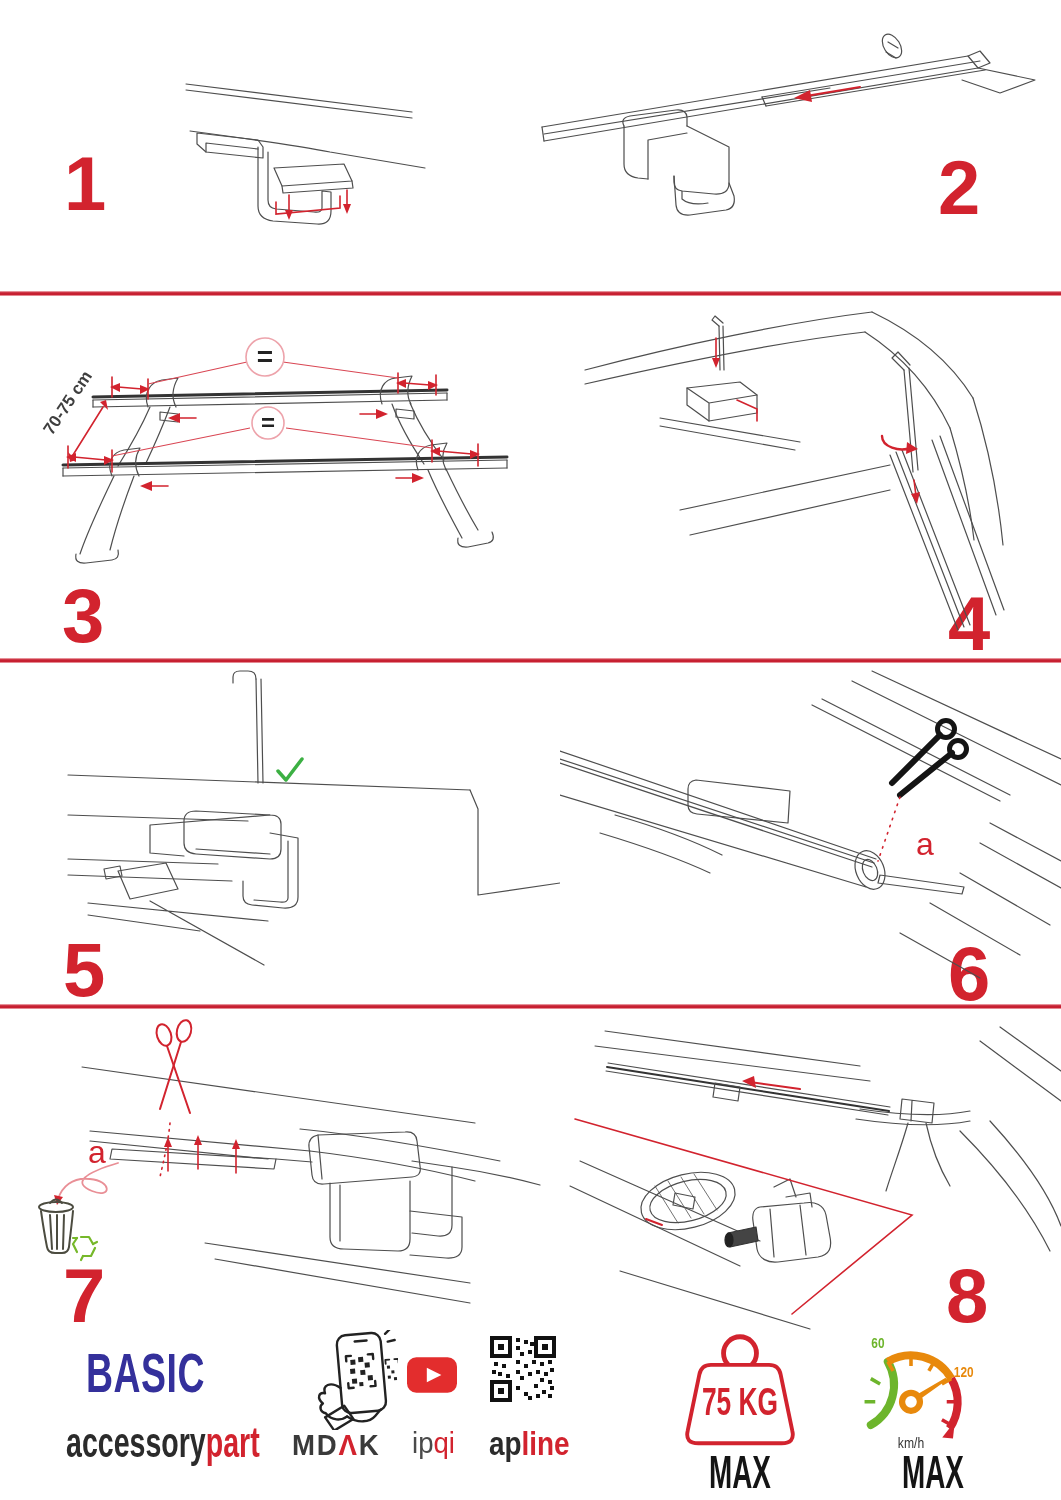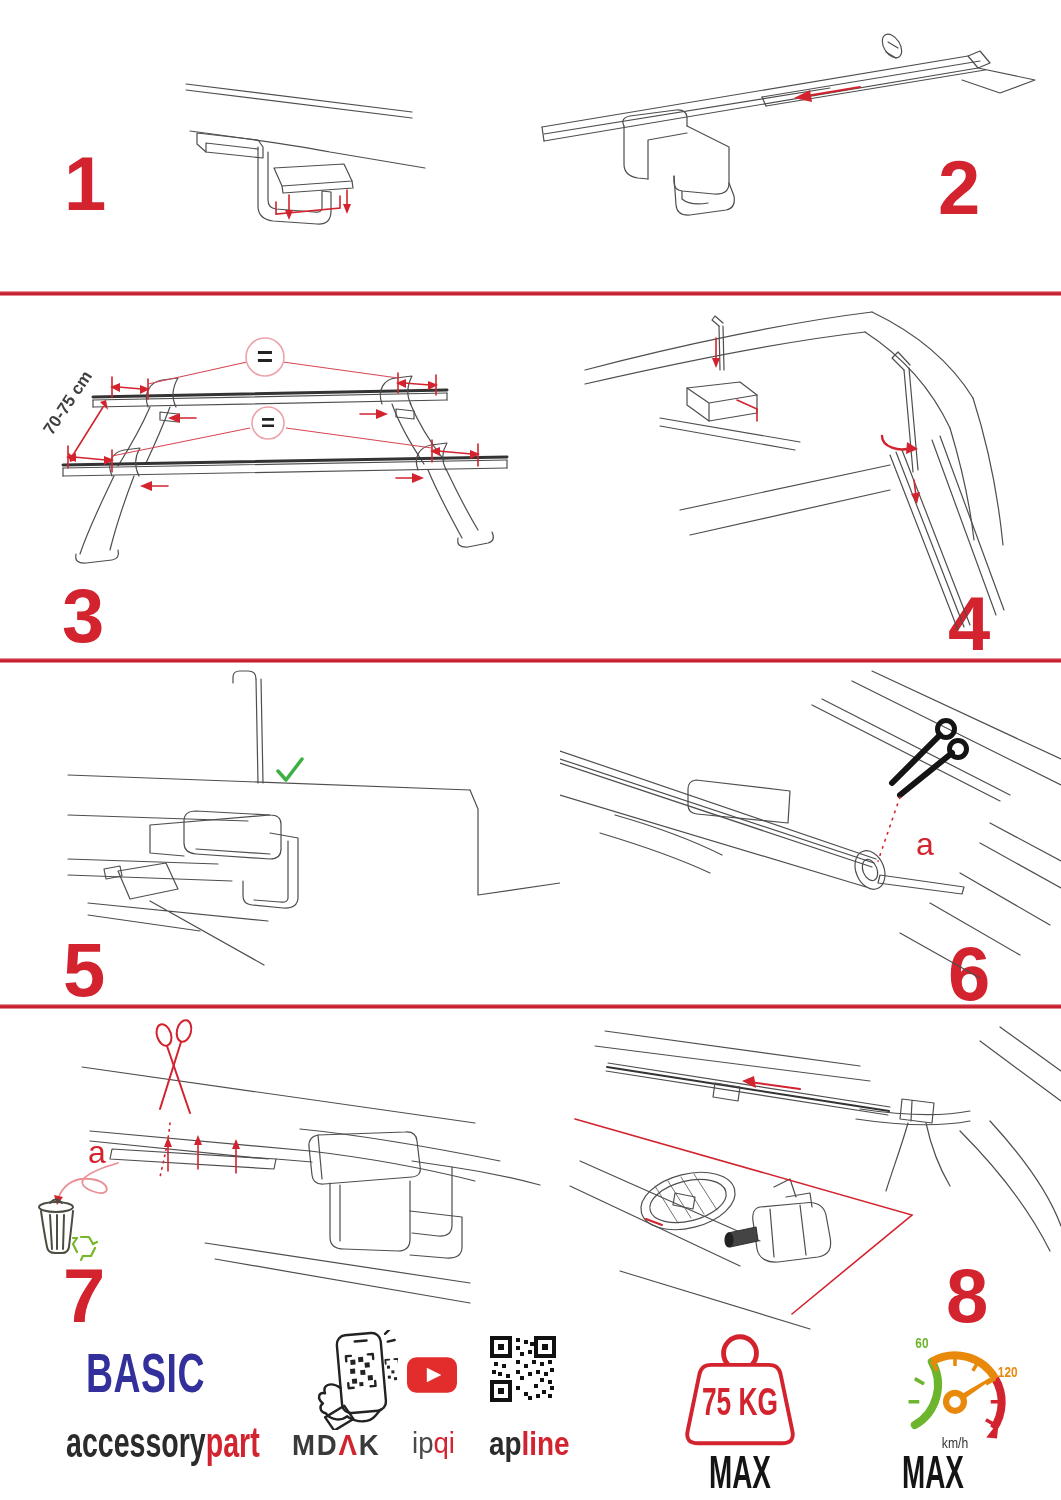--- a/index.html
+++ b/index.html
@@ -418,21 +418,21 @@
       <svg width="140" height="122" viewBox="0 0 140 126">
         <circle cx="70" cy="24" r="17" fill="none" stroke="#d2232e" stroke-width="5"></circle>
         <path d="M40 36 L100 36 Q110 36 112 46 L124 104 Q127 117 113 117 L27 117 Q13 117 16 104 L28 46 Q30 36 40 36 Z" fill="#ffffff" stroke="#d2232e" stroke-width="4" stroke-linejoin="round"></path>
         <g transform="translate(70,88) scale(0.68,1)">
           <text class="svgtxt" x="0" y="0" text-anchor="middle" font-size="40" font-weight="bold" fill="#d2232e">75 KG</text>
         </g>
       </svg>
     </div>
     <div class="maxlabel" style="left:670px;top:1450px;width:140px;">MAX</div>
 
-    <div class="illus" style="left:888px;top:1332px;">
+    <div class="illus" style="left:844px;top:1332px;">
       <svg width="134" height="120" viewBox="0 0 150 134">
         <path d="M30 104 A52 52 0 0 0 49 33" fill="none" stroke="#6db52c" stroke-width="9" stroke-linecap="round"></path>
         <path d="M49 33 A52 52 0 0 1 120 52" fill="none" stroke="#e8890c" stroke-width="9"></path>
         <path d="M120 52 A52 52 0 0 1 118 108" fill="none" stroke="#d2232e" stroke-width="9"></path>
         <path d="M124 100 L110 118 L122 119 Z" fill="#d2232e"></path>
         <g stroke-width="4">
           <path d="M40.4 98 L30 104 M35 78 L23 78 M40.4 58 L30 52" stroke="#6db52c"></path>
           <path d="M55 43.4 L49 33 M75 38 L75 26 M95 43.4 L101 33 M109.6 58 L120 52" stroke="#e8890c"></path>
           <path d="M115 78 L127 78 M109.6 98 L120 104" stroke="#d2232e"></path>
         </g>

